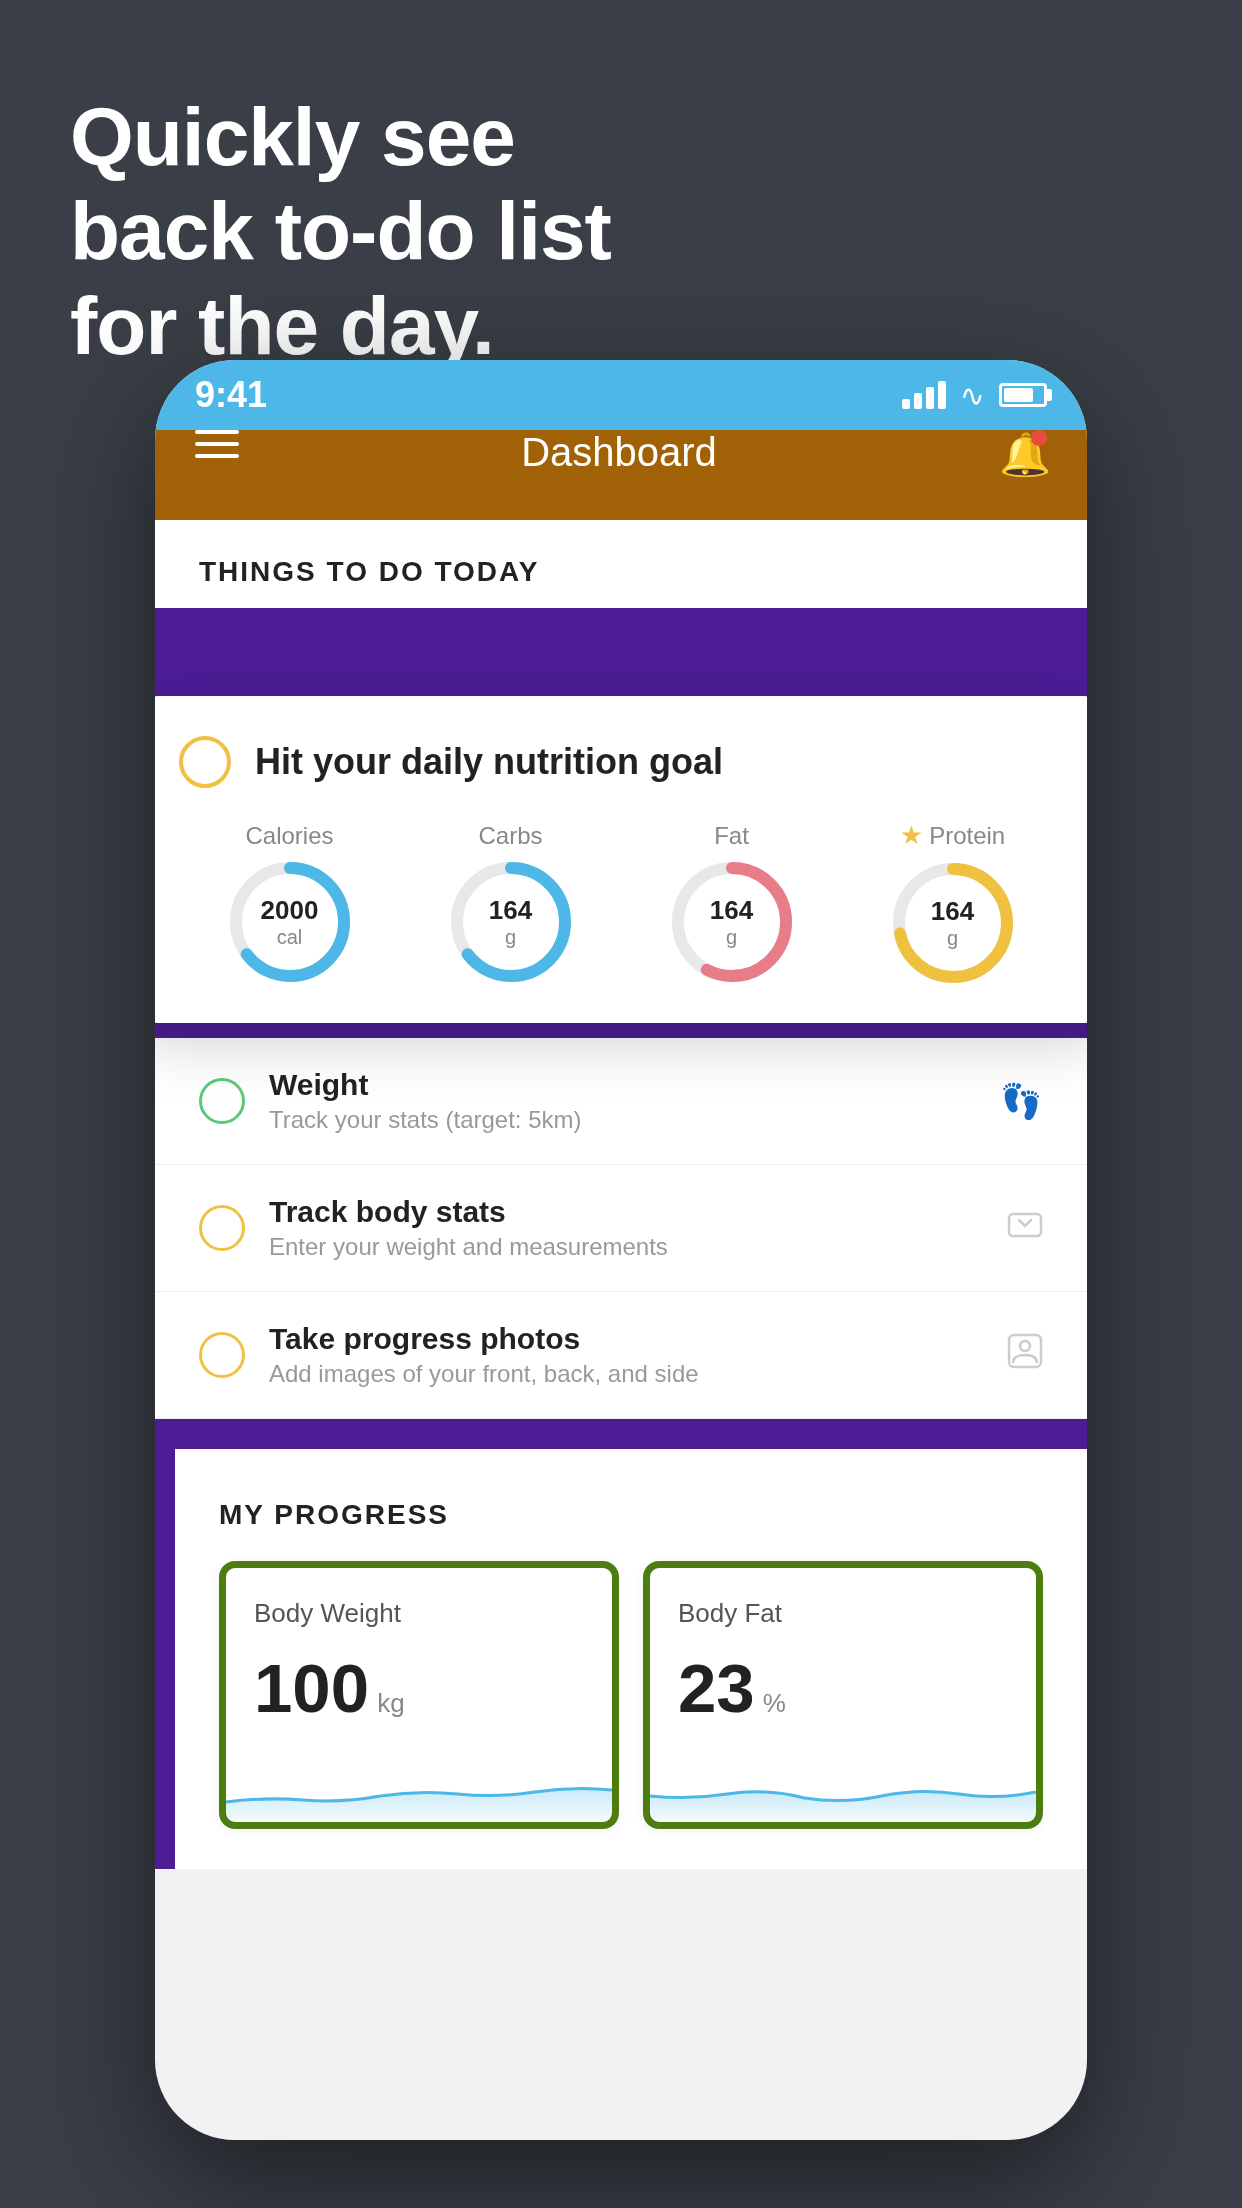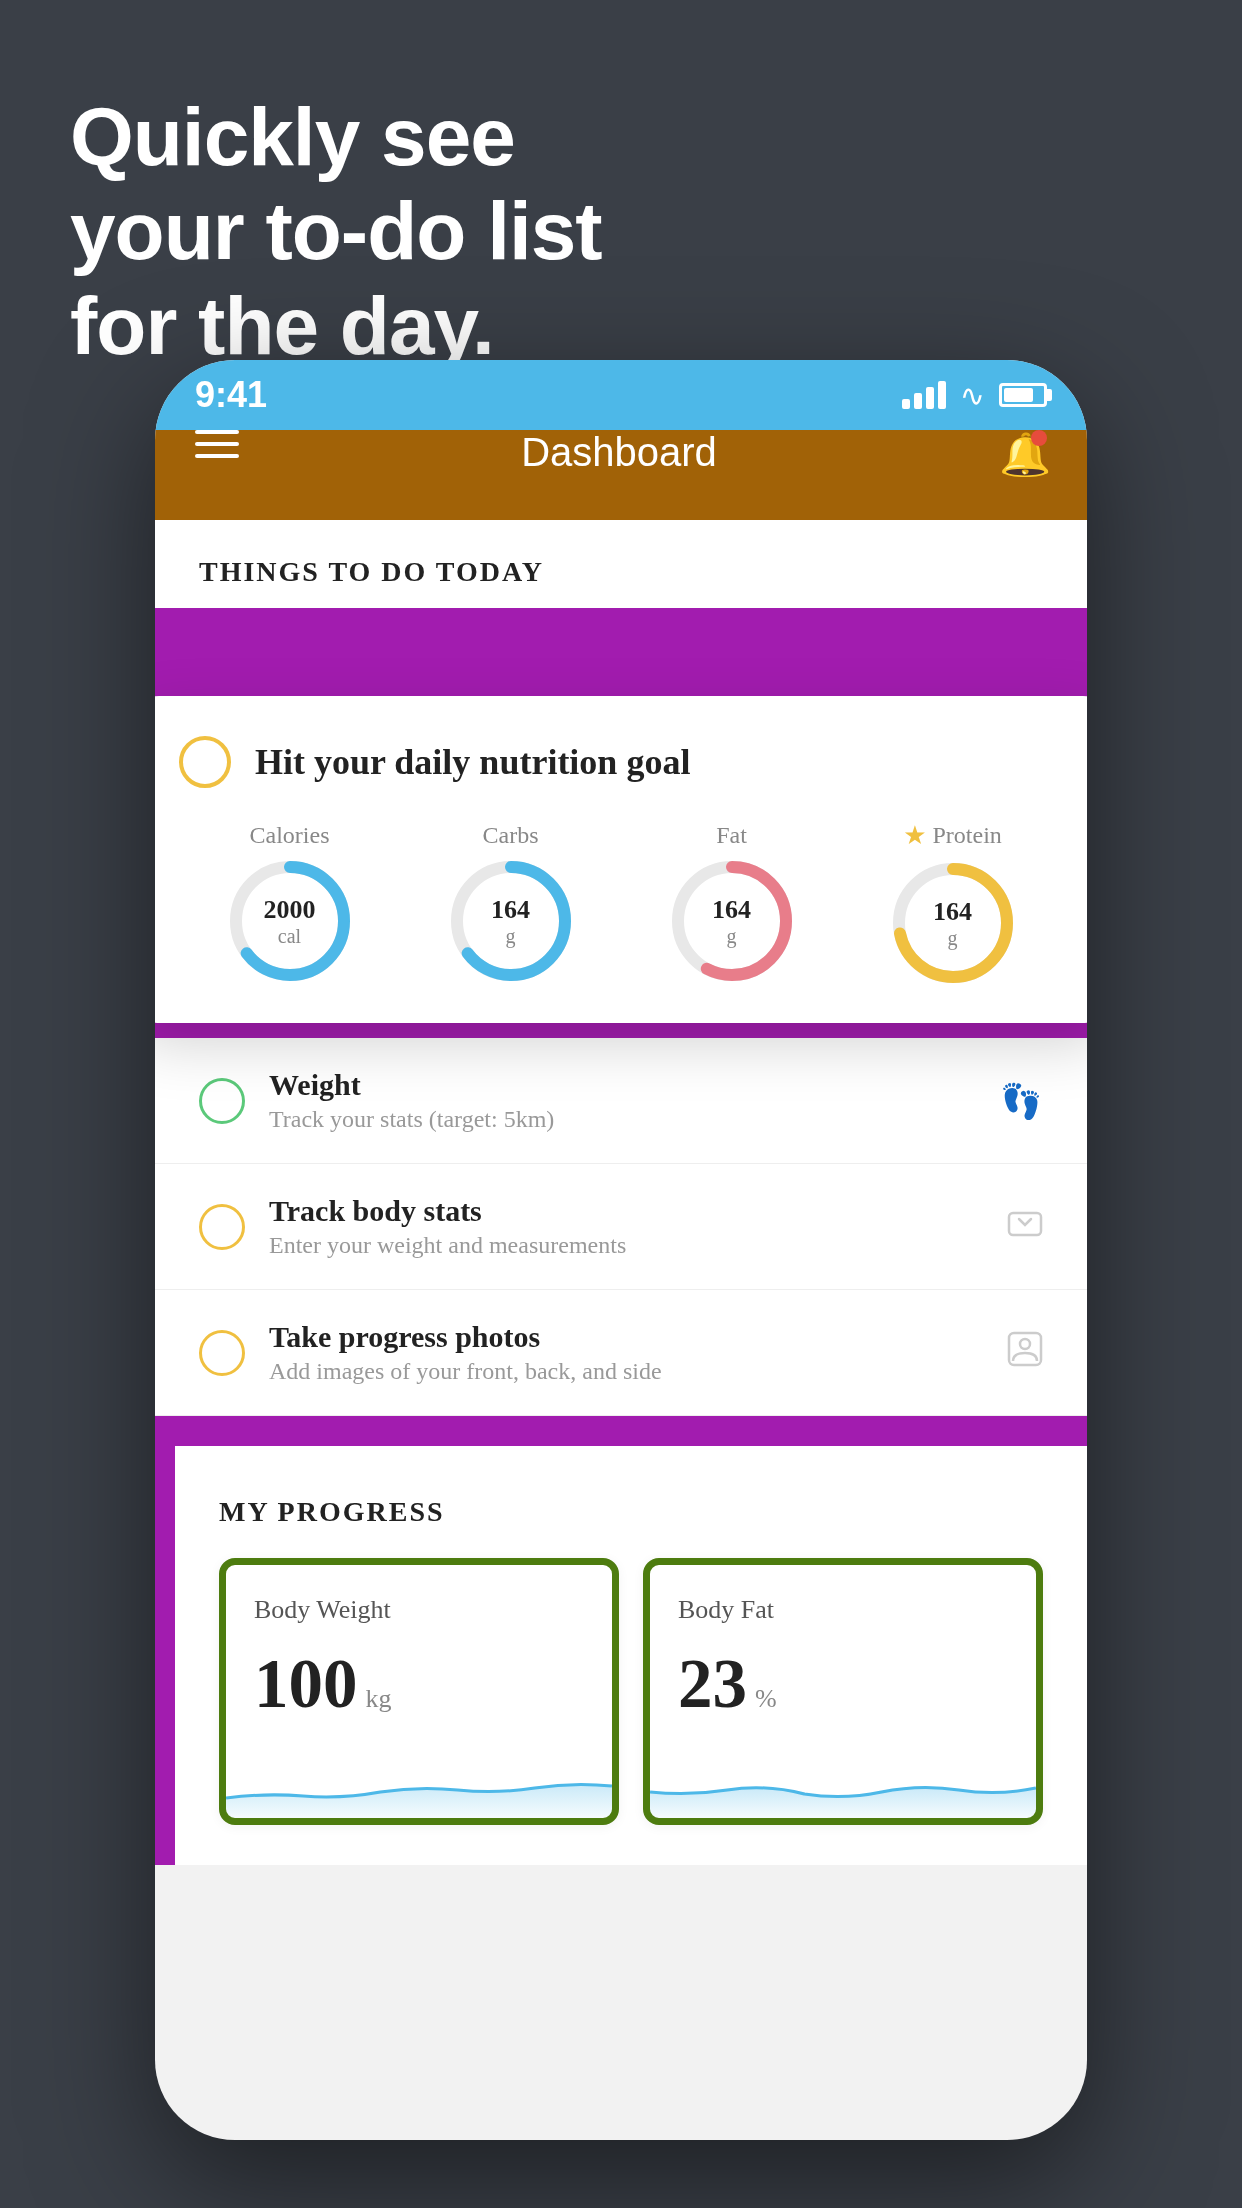--- a/index.html
+++ b/index.html
@@ -147,24 +147,23 @@
       top: 0;
       right: 0;
       width: 16px;
       height: 16px;
       background: #e74c3c;
       border-radius: 50%;
     }
 
     
     .phone-content {
-      background: #a21caf;
+      background: #4c1d95;
       flex: 1;
       position: relative;
-      font-family: Liberation Serif, serif;
     }
 
     
     .section-header {
       padding: 36px 44px 20px;
       background: #fff;
     }
     .section-title {
       font-size: 28px;
       font-weight: 800;
@@ -383,21 +382,21 @@
     .sparkline-container svg {
       width: 100%;
       height: 70px;
     }
   </style>
 </head>
 <body>
 
 <div class="headline">
   <div>Quickly see</div>
-  <div>your to-do list</div>
+  <div>back to-do list</div>
   <div>for the day.</div>
 </div>
 
 <div class="phone-frame">
 
   <div class="status-bar">
     <span class="status-time">9:41</span>
     <div class="status-icons">
       <div class="signal-bars">
         <span></span>

